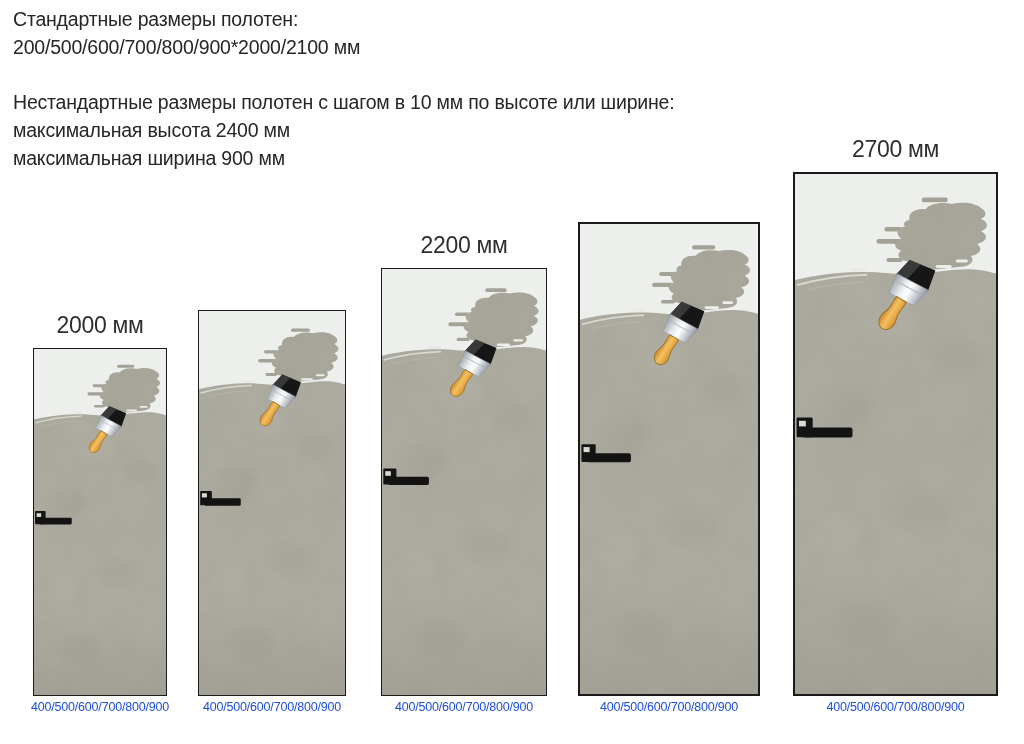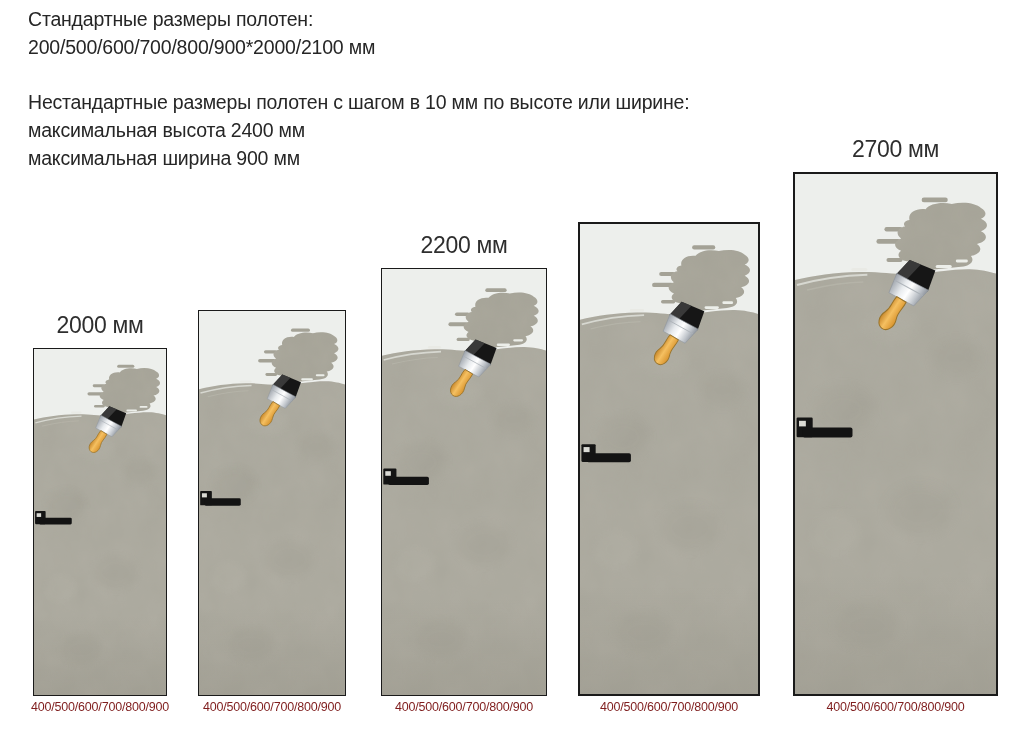--- a/index.html
+++ b/index.html
@@ -1,21 +1,21 @@
 <!DOCTYPE html>
 <html><head>
 <meta charset="utf-8">
 <style>
   html,body{margin:0;padding:0;background:#ffffff;}
   body{width:1024px;height:744px;position:relative;overflow:hidden;
        font-family:"Liberation Sans","DejaVu Sans",sans-serif;}
   .page{position:absolute;inset:0;width:1024px;height:744px;background:#ffffff;}
 
   
-  .intro-block{position:absolute;left:28px;color:#262626;font-size:19.5px;
+  .intro-block{position:absolute;left:13px;color:#262626;font-size:19.5px;
                line-height:28px;letter-spacing:-0.2px;white-space:nowrap;}
   .intro-a{top:5px;}
   .intro-b{top:88px;}
 
   
   .door-height-label{position:absolute;height:28px;text-align:center;color:#2e2e2e;
                      font-size:23px;letter-spacing:-0.3px;white-space:nowrap;}
   .hl1{left:33px; top:312px; width:134px;}
   .hl2{left:198px;top:274px; width:148px;}
   .hl3{left:381px;top:232px; width:166px;text-align:center;}
@@ -25,21 +25,21 @@
   
   .door-box{position:absolute;box-sizing:border-box;border:1.5px solid #1a1a1a;background:#edefec;}
   .db1{left:33px; top:348px;width:134px;height:348px;}
   .db2{left:198px;top:310px;width:148px;height:386px;}
   .db3{left:381px;top:268px;width:166px;height:428px;}
   .db4{left:578px;top:222px;width:182px;height:474px;border-width:2.5px;}
   .db5{left:793px;top:172px;width:205px;height:524px;border-width:2.5px;}
   .door-art{position:absolute;left:0;top:0;width:100%;height:100%;display:block;}
 
   
-  .door-width-label{position:absolute;top:700px;height:18px;text-align:center;color:#7f1d1d;
+  .door-width-label{position:absolute;top:700px;height:18px;text-align:center;color:#1d4ed8;
                     font-size:12.5px;letter-spacing:-0.2px;white-space:nowrap;}
   .wl1{left:13px; width:174px;}
   .wl2{left:178px;width:188px;}
   .wl3{left:361px;width:206px;}
   .wl4{left:558px;width:222px;}
   .wl5{left:773px;width:245px;}
 </style>
 </head>
 <body>
 

